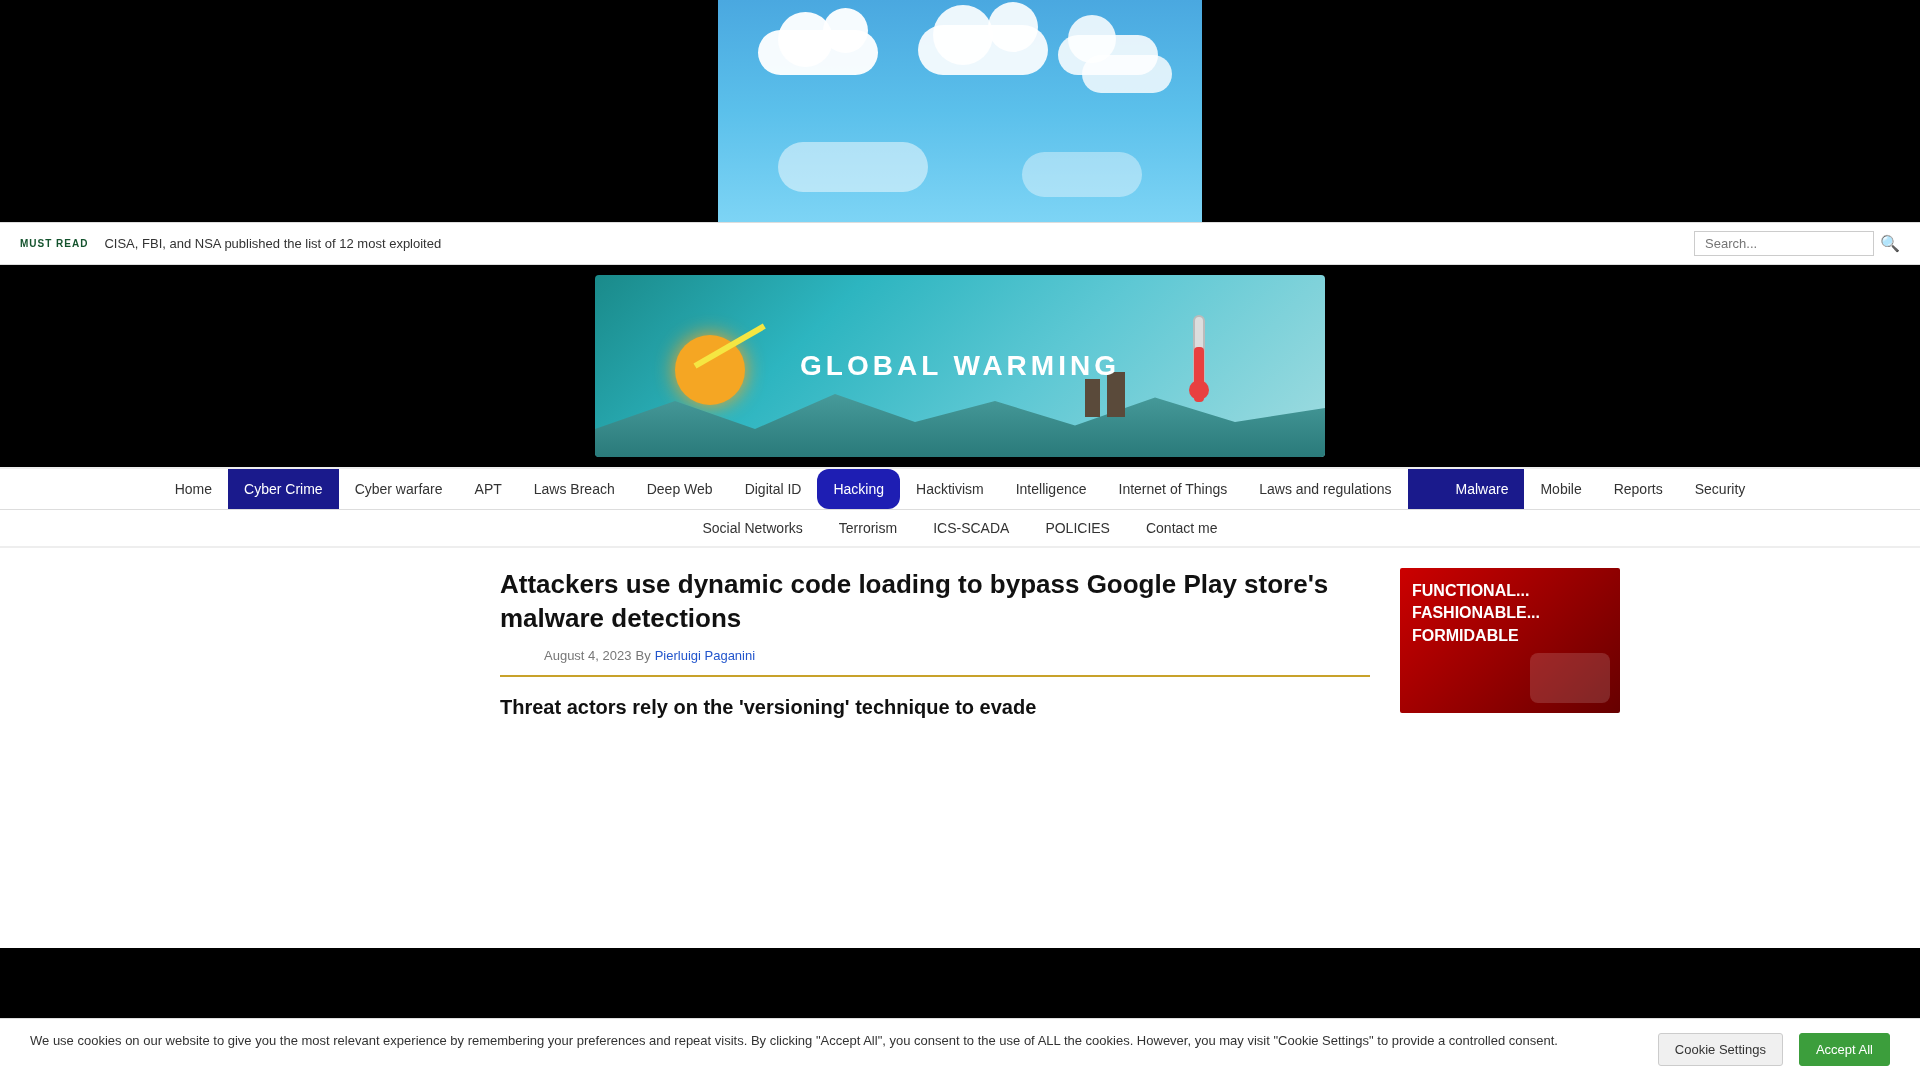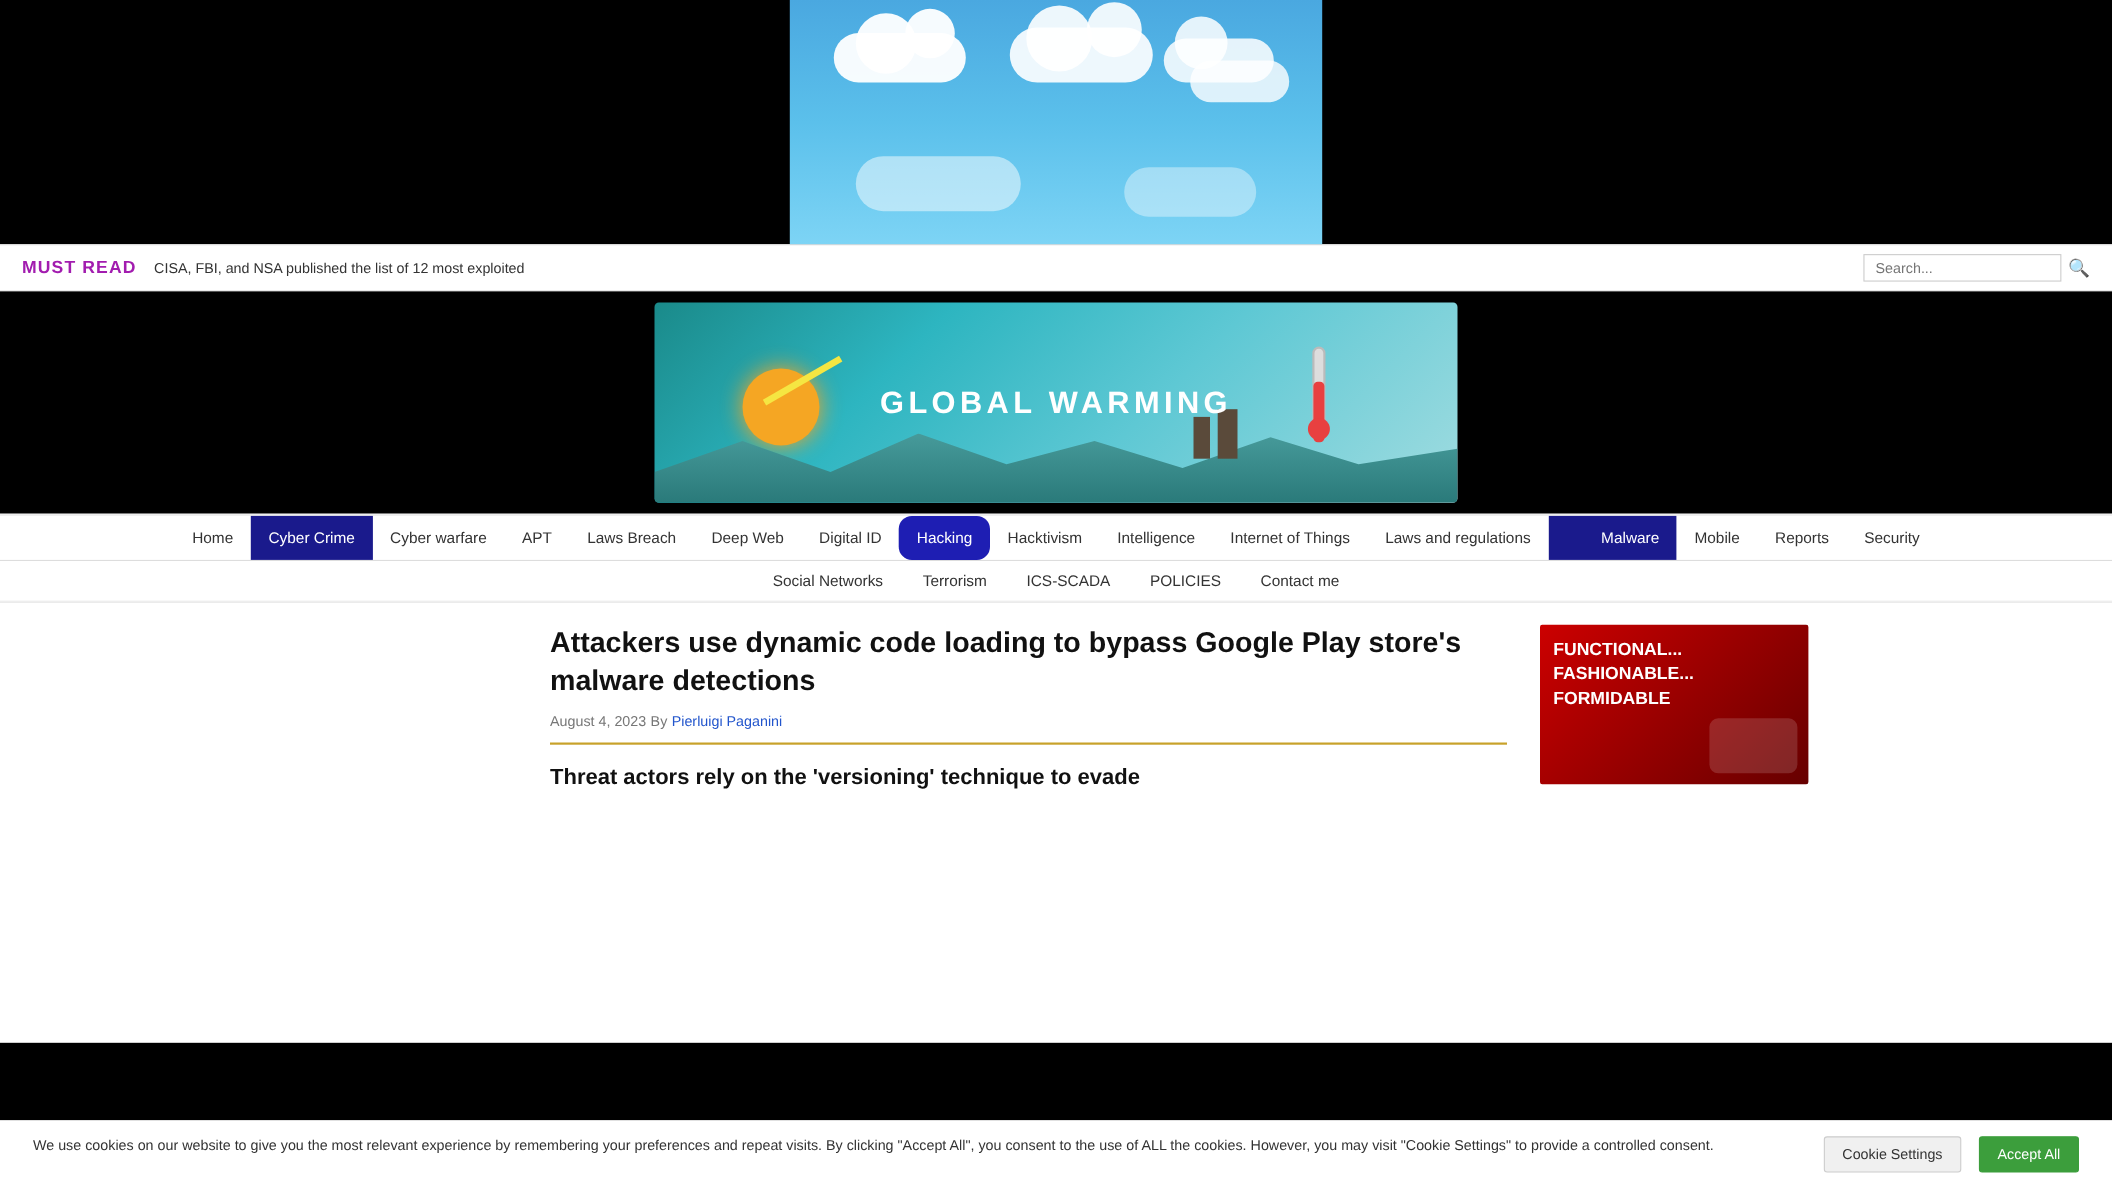--- a/index.html
+++ b/index.html
@@ -4,21 +4,21 @@
   <style>
     * { margin: 0; padding: 0; box-sizing: border-box; }
     body { background: #000; font-family: Arial, sans-serif; color: #000; width: 1920px; min-height: 1080px; overflow-x: hidden; }
 
     
     .top-area { background: #000; display: flex; justify-content: center; padding: 0; }
     .hero-image-container { width: 484px; height: 222px; background: linear-gradient(180deg, #4aa8e0 0%, #5bc0eb 50%, #7dd4f5 100%); position: relative; overflow: hidden; }
 
     
     .mustread-bar { background: #fff; border-top: 1px solid #ddd; border-bottom: 1px solid #ddd; display: flex; align-items: center; padding: 8px 20px; gap: 16px; }
-    .must-read-label { background: transparent; color: #a21caf; font-weight: 900; font-size: 16px; letter-spacing: 1px; white-space: nowrap; }
+    .must-read-label { background: transparent; color: #14532d; font-weight: 900; font-size: 10px; letter-spacing: 1px; white-space: nowrap; }
     .must-read-text { font-size: 13px; color: #333; flex: 1; }
     .search-area { display: flex; align-items: center; gap: 6px; margin-left: auto; }
     .search-input { border: 1px solid #ccc; padding: 4px 10px; font-size: 13px; width: 180px; outline: none; }
     .search-icon-btn { background: none; border: none; cursor: pointer; font-size: 16px; color: #555; }
 
     
     .banner-area { display: flex; justify-content: center; background: #000; padding: 10px 0; }
     .banner-img { width: 730px; height: 182px; background: linear-gradient(135deg, #1a8a8a 0%, #2db5c0 30%, #5ec8d4 60%, #a0dce0 100%); position: relative; overflow: hidden; display: flex; align-items: center; justify-content: center; border-radius: 4px; }
     .banner-text-overlay { color: white; font-size: 28px; font-weight: bold; letter-spacing: 4px; z-index: 2; }
     .sun { width: 70px; height: 70px; background: #f5a623; border-radius: 50%; position: absolute; left: 80px; top: 60px; box-shadow: 0 0 20px #f5a623; }
@@ -32,26 +32,26 @@
     .nav-item.malware-active { background: #1a1a8c; color: white; padding-left: 48px; }
 
     
     .nav-bar-2 { background: #fff; border-bottom: 2px solid #eee; display: flex; align-items: stretch; justify-content: center; }
     .nav-item-2 { padding: 10px 18px; font-size: 14px; font-weight: 500; cursor: pointer; color: #333; display: flex; align-items: center; white-space: nowrap; }
 
     
     .main-content { background: #fff; display: flex; padding: 20px 300px 20px 500px; gap: 30px; min-height: 400px; }
     .article-area { flex: 1; }
     .article-title { font-size: 26px; font-weight: 700; line-height: 1.3; color: #111; margin-bottom: 12px; }
-    .article-meta { font-size: 13px; color: #777; margin-bottom: 12px; display: flex; align-items: center; gap: 4px; }
+    .article-meta { font-size: 13px; color: #777; margin-bottom: 12px; display: flex; align-items: center; gap: 4px; margin-left: 44px; }
     .article-meta a { color: #2255cc; text-decoration: none; }
     .article-divider { border: none; border-top: 2px solid #c8a22a; margin-bottom: 16px; }
     .article-subtitle { font-size: 20px; font-weight: 600; color: #111; line-height: 1.4; }
     .sidebar-ad { width: 220px; flex-shrink: 0; }
-    .ad-box { width: 244px; height: 145px; background: linear-gradient(135deg, #cc0000 0%, #990000 50%, #660000 100%); position: relative; overflow: hidden; border-radius: 2px; }
+    .ad-box { width: 220px; height: 145px; background: linear-gradient(135deg, #cc0000 0%, #990000 50%, #660000 100%); position: relative; overflow: hidden; border-radius: 2px; }
     .ad-text { color: white; position: absolute; top: 12px; left: 12px; font-size: 16px; font-weight: bold; line-height: 1.4; }
 
     
     .cookie-bar { position: fixed; bottom: 0; left: 0; right: 0; background: #fff; border-top: 1px solid #ddd; padding: 14px 30px; display: flex; align-items: flex-start; gap: 16px; font-size: 13px; color: #333; z-index: 1000; }
     .cookie-text { flex: 1; }
     .cookie-btn { padding: 8px 16px; font-size: 13px; cursor: pointer; border-radius: 3px; border: 1px solid #ccc; }
     .cookie-btn-settings { background: #f0f0f0; color: #333; }
     .cookie-btn-accept { background: #3c9e3c; color: white; border-color: #3c9e3c; }
   </style>
 </head>

